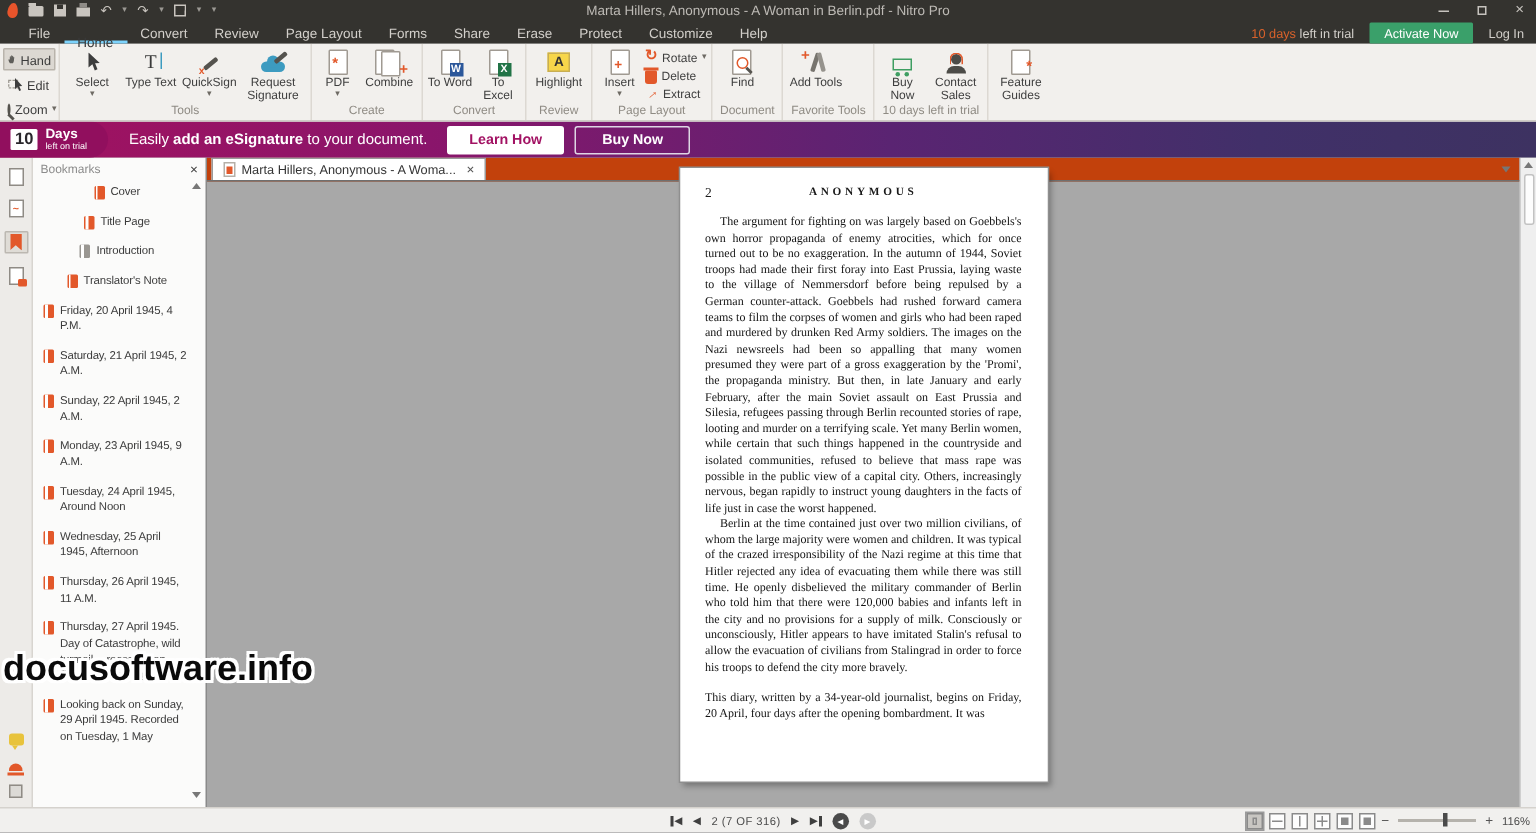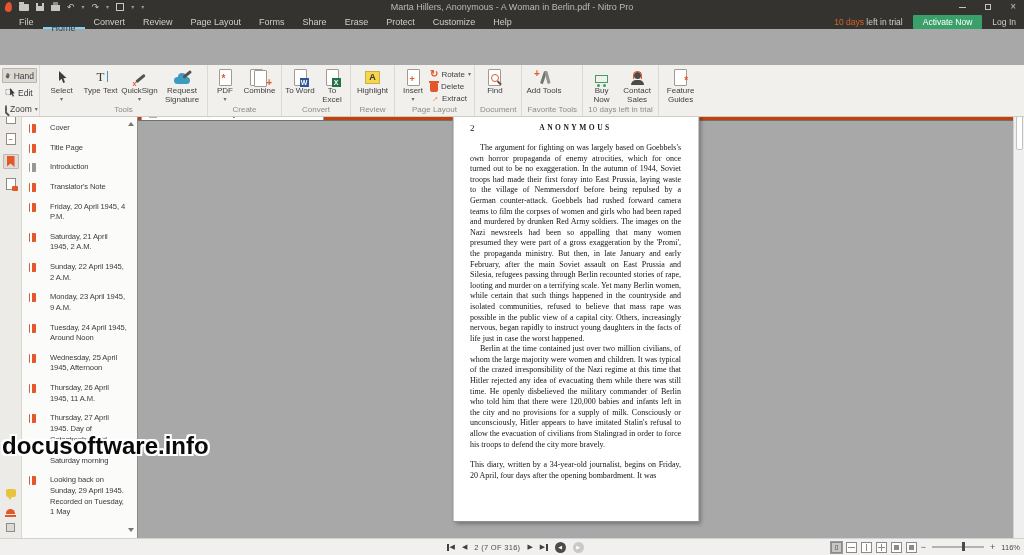--- a/index.html
+++ b/index.html
@@ -33,21 +33,21 @@
   .mtab:first-child { margin-left:10px; }
   .mtab.active { background:#7dd3fc; color:#3a3a3a;margin-top:13px; }
   .menubar-right { margin-left:auto; display:flex; align-items:center; gap:10px; padding-right:8px; }
   .trial-note { font-size:8.5px; }
   .trial-note .hl { color:#d9622b; }
   .activate { background:#3aa06a; color:#fff; font-size:8.5px; padding:2px 10px; border-radius:1px; }
   .login { color:#d2cfca; font-size:8.5px; }
 
   
   #ribbon { position:absolute; left:0; top:29px; right:0; height:52px; background:#f2f0ed;
-            border-bottom:1px solid #cfccc6; display:flex; z-index:18;margin-top:36px; }
+            border-bottom:1px solid #cfccc6; display:flex; z-index:18; }
   #modecol { width:40px; padding:3px 2px; display:flex; flex-direction:column; gap:2px;
              border-right:1px solid #dcd8d2; }
   .modebtn { display:flex; align-items:center; gap:3px; font-size:8.5px; color:#3c3c3c;
              padding:1px 2px; border:1px solid transparent; border-radius:1px; }
   .modebtn.active { background:#dcd8d2; border-color:#b9b4ac; }
   .rgroup { display:flex; flex-direction:column; border-right:1px solid #dcd8d2; padding:2px 3px 0; }
   .rbtns { flex:1; display:flex; align-items:flex-start; gap:2px; }
   .rbtn { display:flex; flex-direction:column; align-items:center; width:37px; padding-top:1px;
           font-size:8px; color:#3e3e3e; text-align:center; line-height:1.1; }
   .rbtn .ic { height:19px; display:flex; align-items:center; justify-content:center; }
@@ -139,21 +139,21 @@
                        border-right:2px solid transparent; border-top:3px solid #e8c33c; }
   .st-stamp { width:9px; height:5px; background:#e2582a; border-radius:5px 5px 0 0; position:relative; margin-top:3px; }
   .st-stamp::after { content:""; position:absolute; bottom:-3px; left:-1px; right:-1px; height:2px; background:#e2582a; }
   .st-attach { width:9px; height:9px; border:1px solid #8f8b85; background:#dcdad6; }
 
   #bmpanel { width:116px; background:#fbfbfa; border-right:1px solid #8a8a8a; position:relative;
              font-size:7.6px; color:#3b3b3b; overflow:hidden; }
   #bmhead { height:15px; display:flex; align-items:center; padding:0 5px; color:#8c8c8c; font-size:8px; }
   #bmhead .x { margin-left:auto; color:#444; font-size:9px; }
   #bmlist { padding:3px 10px 0 7px; }
-  .bmitem { display:flex; gap:14px; margin-bottom:9px; line-height:1.4; letter-spacing:-0.1px; }
+  .bmitem { display:flex; gap:4px; margin-bottom:9px; line-height:1.4; letter-spacing:-0.1px;justify-content:center; }
   .bmi { flex:0 0 7px; width:7px; height:9px; background:#e2582a; border-radius:1px; position:relative; margin-top:1px; }
   .bmi::before { content:""; position:absolute; left:1px; top:0; bottom:0; width:1.5px; background:#fff; }
   .bmitem.gray .bmi { background:#9a9792; }
   .tri-up { width:0; height:0; border-left:3px solid transparent; border-right:3px solid transparent;
             border-bottom:4px solid #777; }
   .tri-down { width:0; height:0; border-left:3px solid transparent; border-right:3px solid transparent;
               border-top:4px solid #777; }
   #bm-scroll-up { position:absolute; top:17px; right:3px; }
   #bm-scroll-down { position:absolute; bottom:6px; right:3px; }
 

